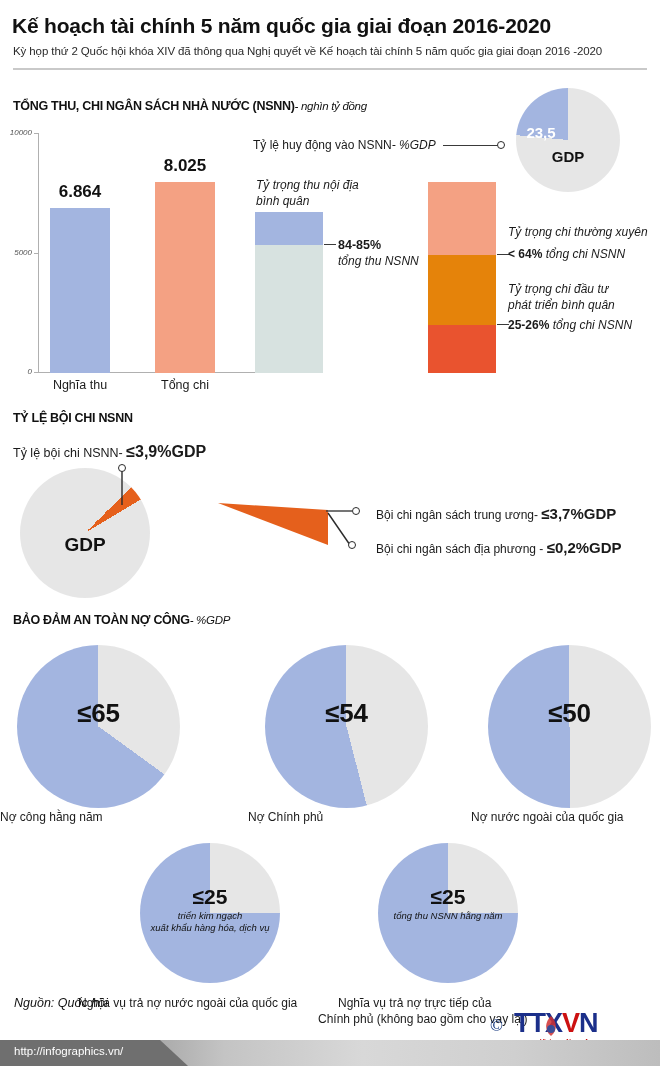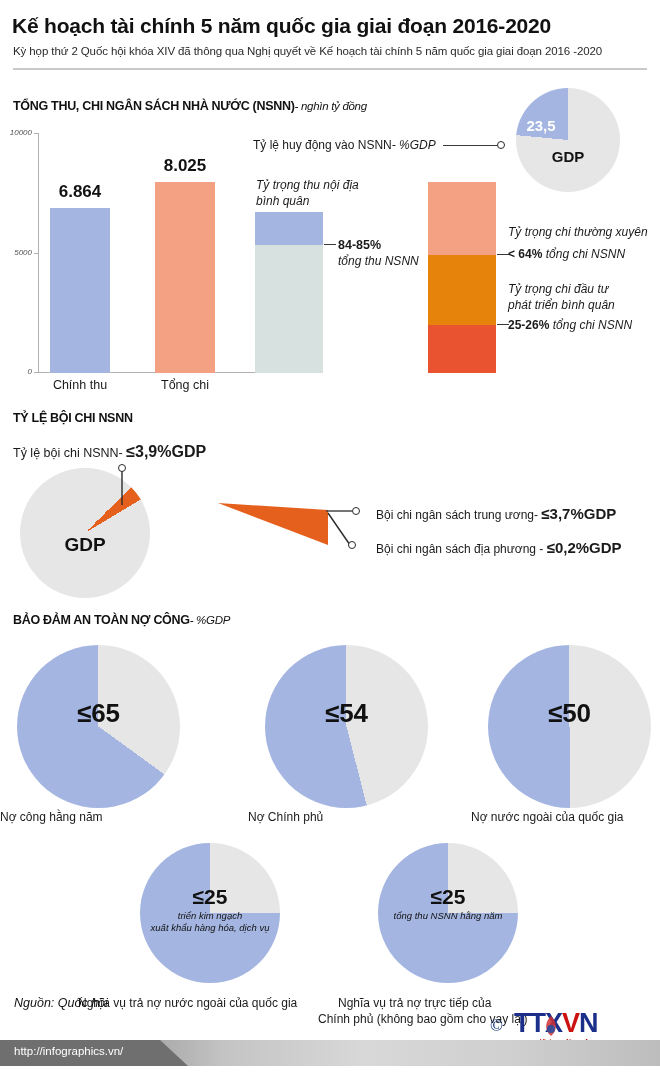--- a/index.html
+++ b/index.html
@@ -147,33 +147,33 @@
   <div class="axis-line" style="left:38px; top:372px; width:226px; height:1.4px;"></div>
   <div class="tick" style="left:34px; top:133px;"></div>
   <div class="tick" style="left:34px; top:253px;"></div>
   <div class="tick" style="left:34px; top:372px;"></div>
   <div class="axis-lbl" style="left:2px; top:128px; width:30px;">10000</div>
   <div class="axis-lbl" style="left:2px; top:248px; width:30px;">5000</div>
   <div class="axis-lbl" style="left:2px; top:367px; width:30px;">0</div>
 
   <div class="bar" style="left:50px; top:208px; width:60px; height:165px; background:#a3b5e0;"></div>
   <div class="bar-val" style="left:38px; top:182px; width:84px;">6.864</div>
-  <div class="cat-lbl" style="left:38px; top:378px; width:84px;">Chính thu</div>
+  <div class="cat-lbl" style="left:38px; top:378px; width:84px;">Nghĩa thu</div>
 
   <div class="bar" style="left:155px; top:182px; width:60px; height:191px; background:#f4a183;"></div>
   <div class="bar-val" style="left:143px; top:156px; width:84px;">8.025</div>
   <div class="cat-lbl" style="left:143px; top:378px; width:84px;">Tổng chi</div>
 
   <div class="txt" style="left:253px; top:138px;"><span>Tỷ lệ huy động vào NSNN</span><span class="txt-it">- %GDP</span></div>
   <div class="lead" style="left:443px; top:145px; width:56px;"></div>
   <div class="dot" style="left:497px; top:141px;"></div>
 
   <div class="pie" style="left:516px; top:88px; width:104px; height:104px;
        background: conic-gradient(from 0deg, #e6e6e6 0deg 275.4deg, #a3b5e0 275.4deg 360deg);"></div>
-  <div class="pie-white-num" style="left:518px; top:117px; width:46px;">23,5</div>
+  <div class="pie-white-num" style="left:518px; top:124px; width:46px;">23,5</div>
   <div class="gdp-lbl" style="left:528px; top:148px; width:80px;">GDP</div>
 
   <div class="txt txt-it" style="left:256px; top:178px;">Tỷ trọng thu nội địa</div>
   <div class="txt txt-it" style="left:256px; top:194px;">bình quân</div>
   <div class="bar" style="left:255px; top:212px; width:68px; height:33px; background:#a3b5e0;"></div>
   <div class="bar" style="left:255px; top:245px; width:68px; height:128px; background:#d7e2e0;"></div>
   <div class="lead" style="left:324px; top:244px; width:12px;"></div>
   <div class="txt txt-b" style="left:338px; top:238px; font-size:12.5px;">84-85%</div>
   <div class="txt txt-it" style="left:338px; top:254px;">tổng thu  NSNN</div>
 

